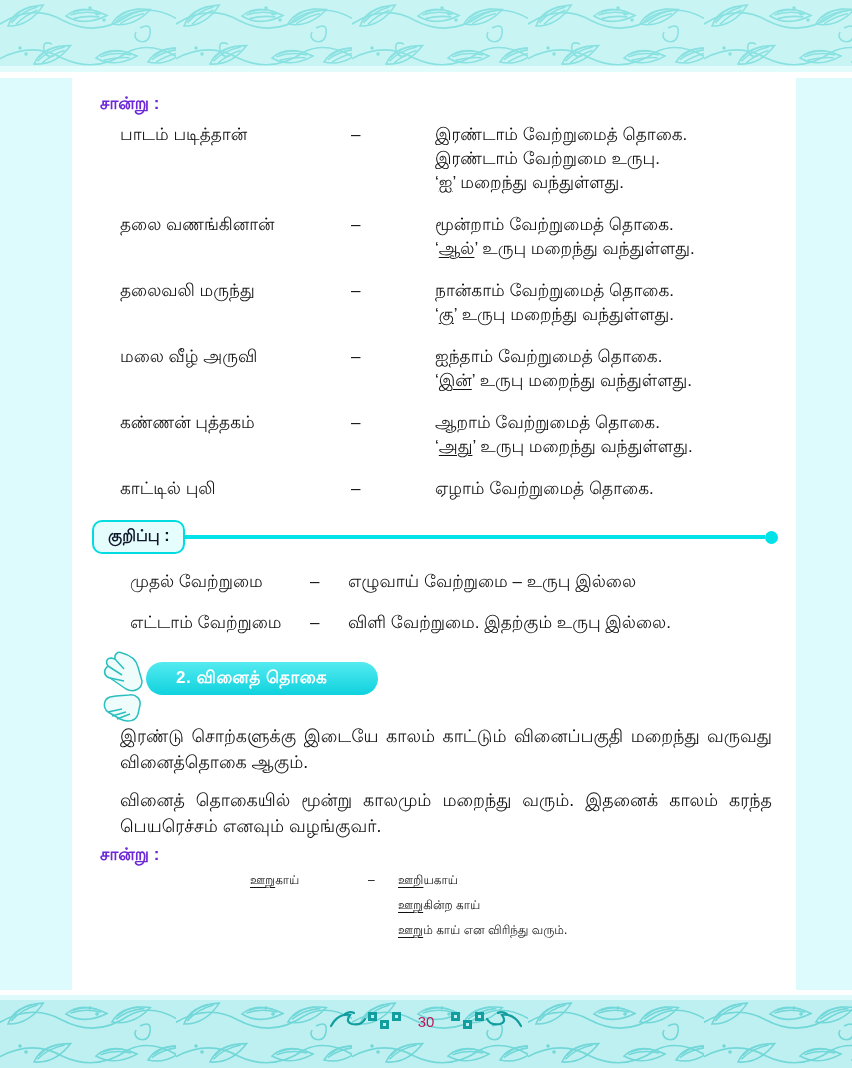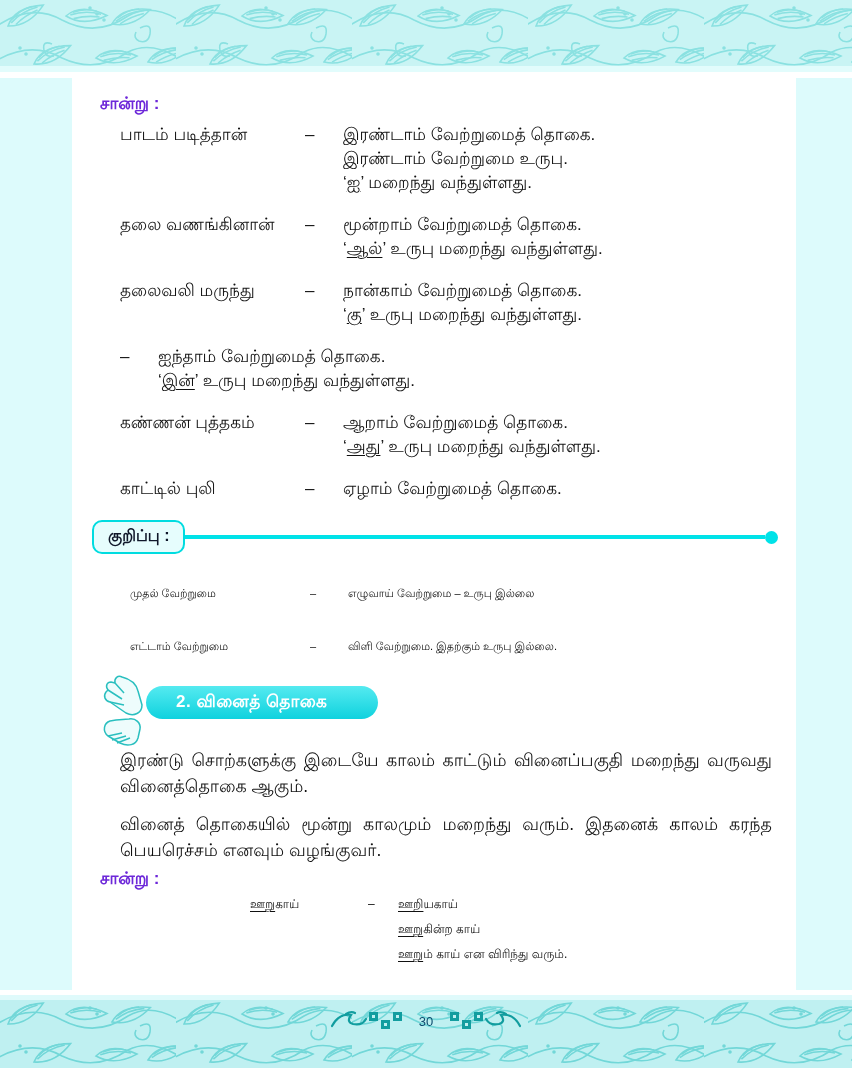--- a/index.html
+++ b/index.html
@@ -15,53 +15,53 @@
     background: #bff0f1; border-top: 5px solid #dffafb; }
   .band-left { position: absolute; left: 0; top: 78px; height: 912px; width: 72px; background: #ddfbfc; }
   .band-right { position: absolute; right: 0; top: 78px; height: 912px; width: 56px; background: #ddfbfc; }
   .band-svg { position: absolute; left: 0; top: 0; width: 100%; height: 100%; }
 
   .content { position: absolute; left: 72px; top: 78px; width: 724px; height: 912px;
     background: #fff; padding: 16px 18px 0 28px; }
 
   .sec-head { color: #6d28d9; font-size: 17px; font-weight: bold; margin: 0 0 8px 0; }
 
-  .ex-row { display: flex; margin: 0 0 18px 20px; font-size: 17px; line-height: 24px; }
+  .ex-row { display: flex; margin: 0 0 18px 20px; font-size: 17px; line-height: 24px; gap: 46px; }
   .term { width: 185px; flex-shrink: 0; }
   .dash { width: 38px; flex-shrink: 0; }
   .desc { flex: 1; }
   .u { text-decoration: underline; text-decoration-thickness: 1px; text-underline-offset: 3px; }
 
   .note-band { display: flex; align-items: center; margin: 8px 0 0 -8px; height: 36px; }
   .note-box { background: #e6fdfd; border: 2px solid #00dce0; border-radius: 10px;
     padding: 5px 14px; font-weight: bold; font-size: 16px; color: #0f172a; white-space: nowrap; }
   .note-line { flex: 1; height: 4px; background: #00e2e8; }
   .note-dot { width: 13px; height: 13px; border-radius: 50%; background: #00e2e8; flex-shrink: 0; }
 
-  .note-row { display: flex; margin: 24px 0 0 30px; font-size: 11px; line-height: 29px; }
+  .note-row { display: flex; margin: 12px 0 0 30px; font-size: 17px; line-height: 29px; }
   .note-row .term { width: 180px; }
 
   .banner-wrap { position: relative; margin: 22px 0 0 14px; height: 44px; }
   .hands-icon-box { position: absolute; left: -14px; top: -10px; width: 66px; height: 76px; z-index: 2; }
   .banner-pill { position: absolute; left: 32px; top: 3px; width: 232px; height: 33px;
     border-radius: 17px; background: linear-gradient(180deg, #55eaf0, #0fd2de);
     color: #ffffff; font-weight: bold; font-size: 17px; letter-spacing: 0.5px;
     display: flex; align-items: center; padding-left: 30px; }
 
   .para { margin: 20px 6px 0 20px; font-size: 17.5px; line-height: 26px; text-align: justify; }
   .para.second { margin-top: 12px; }
   .sec-head.second { margin: 6px 0 2px 0; }
 
   .ex2-row { display: flex; margin: 2px 0 0 150px; font-size: 12px; line-height: 25px; }
   .ex2-row .term2 { width: 118px; flex-shrink: 0; }
   .ex2-row .dash2 { width: 30px; flex-shrink: 0; }
 
   .page-num-row { position: absolute; top: 9px; left: 0; right: 0;
     display: flex; justify-content: center; align-items: center; gap: 12px; }
-  .page-num { font-size: 13px; color: #0c4a6e; }
+  .page-num { font-size: 15px; color: #be185d; }
   .flourish { width: 78px; height: 24px; }
   .flourish.right { transform: scaleX(-1); }
 </style>
 </head>
 <body>
 
 <div class="page">
 
   <div class="band-top">
     <svg class="band-svg" xmlns="http://www.w3.org/2000/svg">
@@ -195,20 +195,21 @@
     <div class="ex-row">
       <div class="term">தலைவலி மருந்து</div>
       <div class="dash">–</div>
       <div class="desc">
         <div>நான்காம் வேற்றுமைத் தொகை.</div>
         <div><span>‘</span><span class="u">கு</span><span>’ உருபு மறைந்து வந்துள்ளது.</span></div>
       </div>
     </div>
 
     <div class="ex-row">
+      <div class="term">மலை வீழ் அருவி</div>
       <div class="dash">–</div>
       <div class="desc">
         <div>ஐந்தாம் வேற்றுமைத் தொகை.</div>
         <div><span>‘</span><span class="u">இன்</span><span>’ உருபு மறைந்து வந்துள்ளது.</span></div>
       </div>
     </div>
 
     <div class="ex-row">
       <div class="term">கண்ணன் புத்தகம்</div>
       <div class="dash">–</div>

